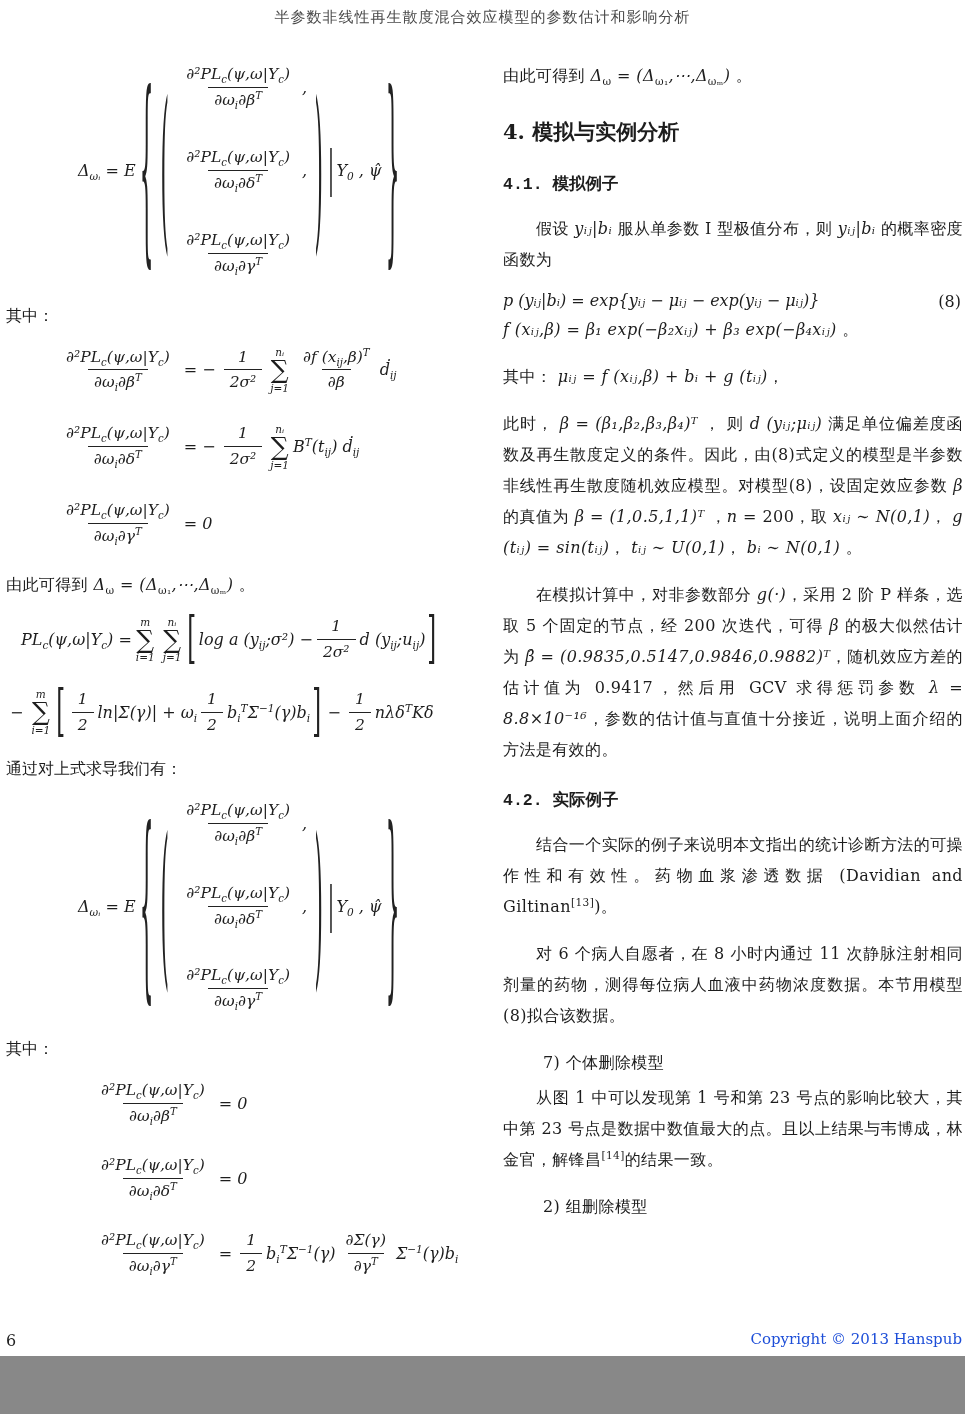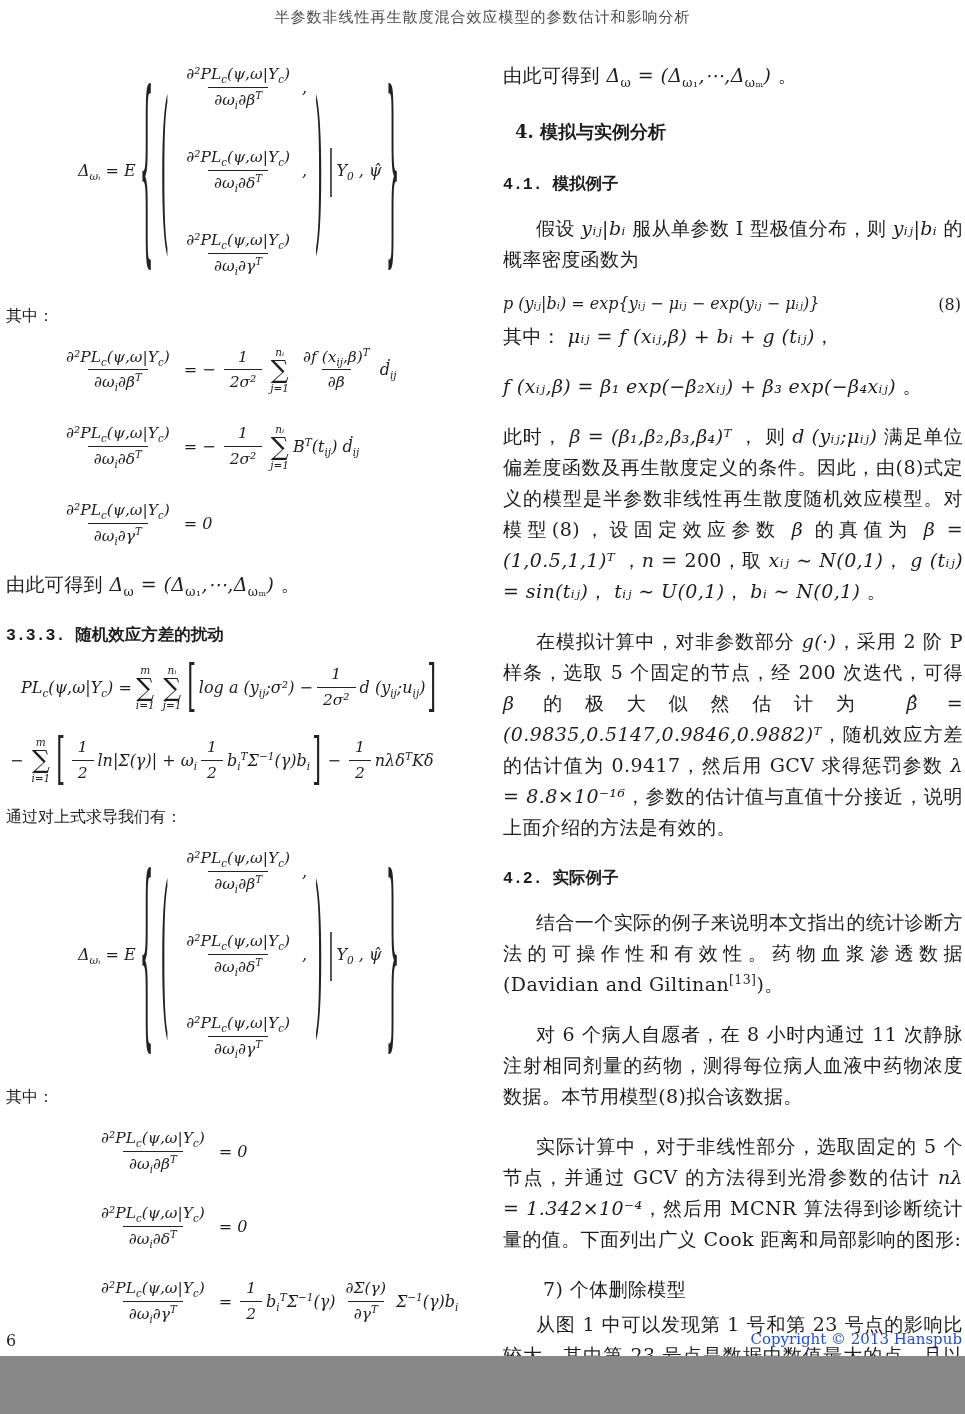--- a/index.html
+++ b/index.html
@@ -2,24 +2,24 @@
 <html><head>
 <meta charset="utf-8">
 <style>
   html,body{margin:0;padding:0;background:#888;}
   .page{position:relative;width:965px;height:1356px;background:#ffffff;overflow:hidden;
         font-family:"DejaVu Serif","Liberation Serif",serif;color:#1d1d1d;}
   .header{position:absolute;top:8px;left:0;right:0;text-align:center;font-size:15px;color:#4a4a4a;letter-spacing:1px;}
   .col{position:absolute;top:52px;}
   .col-left{left:6px;width:462px;}
   .col-right{left:503px;width:460px;}
-  .para{font-size:19px;line-height:31px;text-align:justify;letter-spacing:.4px;}
+  .para{font-size:16px;line-height:31px;text-align:justify;letter-spacing:.4px;}
   .indent{text-indent:33px;}
   .label{font-size:16px;line-height:30px;}
-  .h2{font-weight:bold;font-size:18px;margin:12px;line-height:26px;}
+  .h2{font-weight:bold;font-size:21px;margin:0;line-height:26px;}
   .h3{font-weight:bold;font-size:16.5px;margin:0;line-height:24px;font-family:Liberation Mono, monospace;}
   .mt4{margin-top:4px}.mt8{margin-top:8px}.mt10{margin-top:10px}.mt12{margin-top:12px}
   .mt14{margin-top:14px}.mt16{margin-top:16px}.mt24{margin-top:24px}.mt28{margin-top:28px}
   .ind50{margin-left:50px}.ind75{margin-left:72px}.ind85{margin-left:85px}.ind15{margin-left:15px}
   
   .math{font-style:italic;}
   .tk-m{font-style:italic;font-family:"DejaVu Serif","Liberation Serif",serif;}
   sub,sup{font-size:66%;line-height:0;}
   .eqrow{display:flex;align-items:center;font-size:16px;}
   .mtok{white-space:nowrap;}
@@ -132,21 +132,20 @@
     <div class="eqrow math ind50 mt14">
       <span class="frac">
         <span class="num"><span class="tk-t">∂²PL</span><sub class="tk-sub">c</sub><span class="tk-t">(ψ,ω|Y</span><sub class="tk-sub">c</sub><span class="tk-t">)</span></span>
         <span class="den"><span class="tk-t">∂ω</span><sub class="tk-sub">i</sub><span class="tk-t">∂γ</span><sup class="tk-sup">T</sup></span>
       </span>
       <span class="op">= 0</span>
     </div>
 
     <div class="para mt14"><span class="tk-t">由此可得到 </span><span class="tk-m">Δ</span><sub class="tk-sub">ω</sub><span class="tk-m"> = </span><span class="tk-m">(Δ</span><sub class="tk-sub">ω₁</sub><span class="tk-m">,⋯,Δ</span><sub class="tk-sub">ωₘ</sub><span class="tk-m">)</span><span class="tk-t"> 。</span></div>
 
-    <h3 class="h3 mt24">3.3.3. 随机效应方差的扰动</h3>
 
 
     <div class="eqrow math ind15 mt8">
       <span class="mtok"><span class="tk-t">PL</span><sub class="tk-sub">c</sub><span class="tk-t">(ψ,ω|Y</span><sub class="tk-sub">c</sub><span class="tk-t">) =</span></span>
       <span class="sum">
         <span class="stop">m</span>
         <span class="ssym">∑</span>
         <span class="sbot">i=1</span>
       </span>
       <span class="sum">
@@ -271,31 +270,30 @@
 
     <h3 class="h3 mt28">4.1. 模拟例子</h3>
 
     <p class="para indent mt16"><span class="tk-t">假设 </span><span class="tk-m">yᵢⱼ|bᵢ</span><span class="tk-t"> 服从单参数 I 型极值分布，则 </span><span class="tk-m">yᵢⱼ|bᵢ</span><span class="tk-t"> 的概率密度函数为</span></p>
 
     <div class="eqrow math eq-center mt8">
       <span class="mtok"><span class="tk-m">p (yᵢⱼ|bᵢ) = exp{yᵢⱼ − μᵢⱼ − exp(yᵢⱼ − μᵢⱼ)}</span></span>
       <span class="eq-no">(8)</span>
     </div>
 
+    <p class="para mt4"><span class="tk-m">f (xᵢⱼ,β) = β₁ exp(−β₂xᵢⱼ) + β₃ exp(−β₄xᵢⱼ)</span><span class="tk-t"> 。</span></p>
     <p class="para mt8"><span class="tk-t">其中： </span><span class="tk-m">μᵢⱼ = f (xᵢⱼ,β) + bᵢ + g (tᵢⱼ)</span><span class="tk-t">，</span></p>
-    <p class="para mt4"><span class="tk-m">f (xᵢⱼ,β) = β₁ exp(−β₂xᵢⱼ) + β₃ exp(−β₄xᵢⱼ)</span><span class="tk-t"> 。</span></p>
     <p class="para mt4"><span class="tk-t">此时， </span><span class="tk-m">β = (β₁,β₂,β₃,β₄)ᵀ</span><span class="tk-t"> ， 则 </span><span class="tk-m">d (yᵢⱼ;μᵢⱼ)</span><span class="tk-t"> 满足单位偏差度函数及再生散度定义的条件。因此，由(8)式定义的模型是半参数非线性再生散度随机效应模型。对模型(8)，设固定效应参数 </span><span class="tk-m">β</span><span class="tk-t"> 的真值为 </span><span class="tk-m">β = (1,0.5,1,1)ᵀ</span><span class="tk-t"> ，</span><span class="tk-m">n</span><span class="tk-t"> = 200，取 </span><span class="tk-m">xᵢⱼ ∼ N(0,1)</span><span class="tk-t">， </span><span class="tk-m">g (tᵢⱼ) = sin(tᵢⱼ)</span><span class="tk-t">， </span><span class="tk-m">tᵢⱼ ∼ U(0,1)</span><span class="tk-t">， </span><span class="tk-m">bᵢ ∼ N(0,1)</span><span class="tk-t"> 。</span></p>
 
     <p class="para indent mt8"><span class="tk-t">在模拟计算中，对非参数部分 </span><span class="tk-m">g(·)</span><span class="tk-t">，采用 2 阶 P 样条，选取 5 个固定的节点，经 200 次迭代，可得 </span><span class="tk-m">β</span><span class="tk-t"> 的极大似然估计为 </span><span class="tk-m">β̂ = (0.9835,0.5147,0.9846,0.9882)ᵀ</span><span class="tk-t">，随机效应方差的估计值为 0.9417，然后用 GCV 求得惩罚参数 </span><span class="tk-m">λ = 8.8×10⁻¹⁶</span><span class="tk-t">，参数的估计值与直值十分接近，说明上面介绍的方法是有效的。</span></p>
 
     <h3 class="h3 mt24">4.2. 实际例子</h3>
 
     <p class="para indent mt16"><span class="tk-t">结合一个实际的例子来说明本文指出的统计诊断方法的可操作性和有效性。药物血浆渗透数据 (Davidian and Giltinan</span><sup class="tk-sup">[13]</sup><span class="tk-t">)。</span></p>
     <p class="para indent mt4"><span class="tk-t">对 6 个病人自愿者，在 8 小时内通过 11 次静脉注射相同剂量的药物，测得每位病人血液中药物浓度数据。本节用模型(8)拟合该数据。</span></p>
-    <p class="para indent mt4"><span class="tk-t">实际计算中，对于非线性部分，选取固定的 5 个节点，并通过 GCV 的方法得到光滑参数的估计 </span><span class="tk-m">nλ = 1.342×10⁻⁴</span><span class="tk-t">，然后用 MCNR 算法得到诊断统计量的值。下面列出广义 Cook 距离和局部影响的图形:</span></p>
 
     <div class="para list-item mt4">7) 个体删除模型</div>
 
     <p class="para indent mt4"><span class="tk-t">从图 1 中可以发现第 1 号和第 23 号点的影响比较大，其中第 23 号点是数据中数值最大的点。且以上结果与韦博成，林金官，解锋昌</span><sup class="tk-sup">[14]</sup><span class="tk-t">的结果一致。</span></p>
 
     <div class="para list-item mt4">2) 组删除模型</div>
 
   </section>
 
   <div class="footer-pn">6</div>

